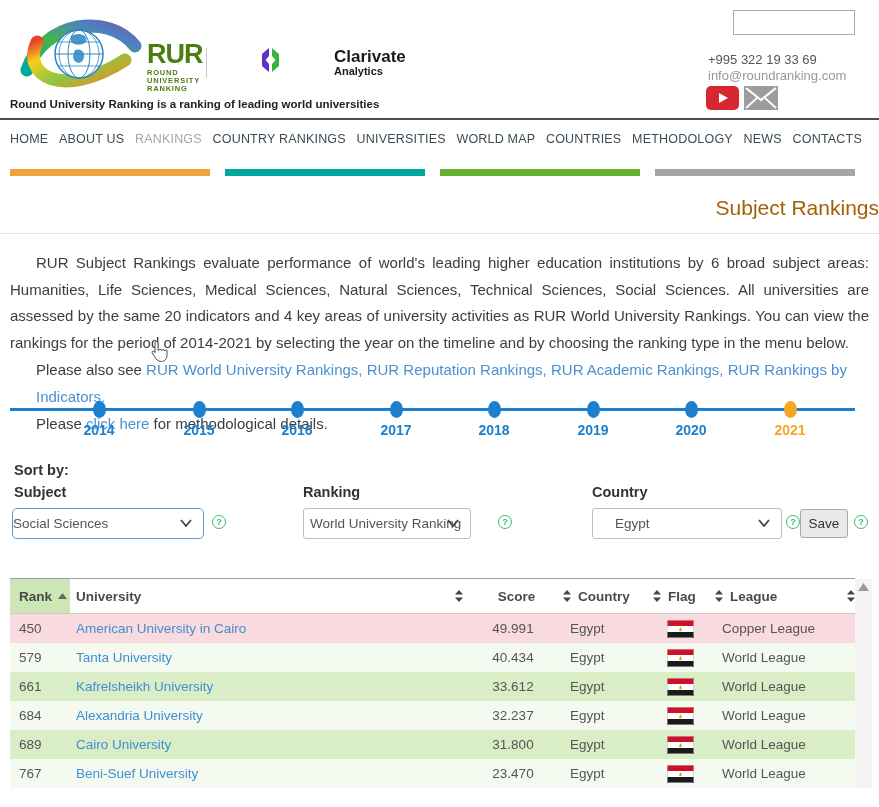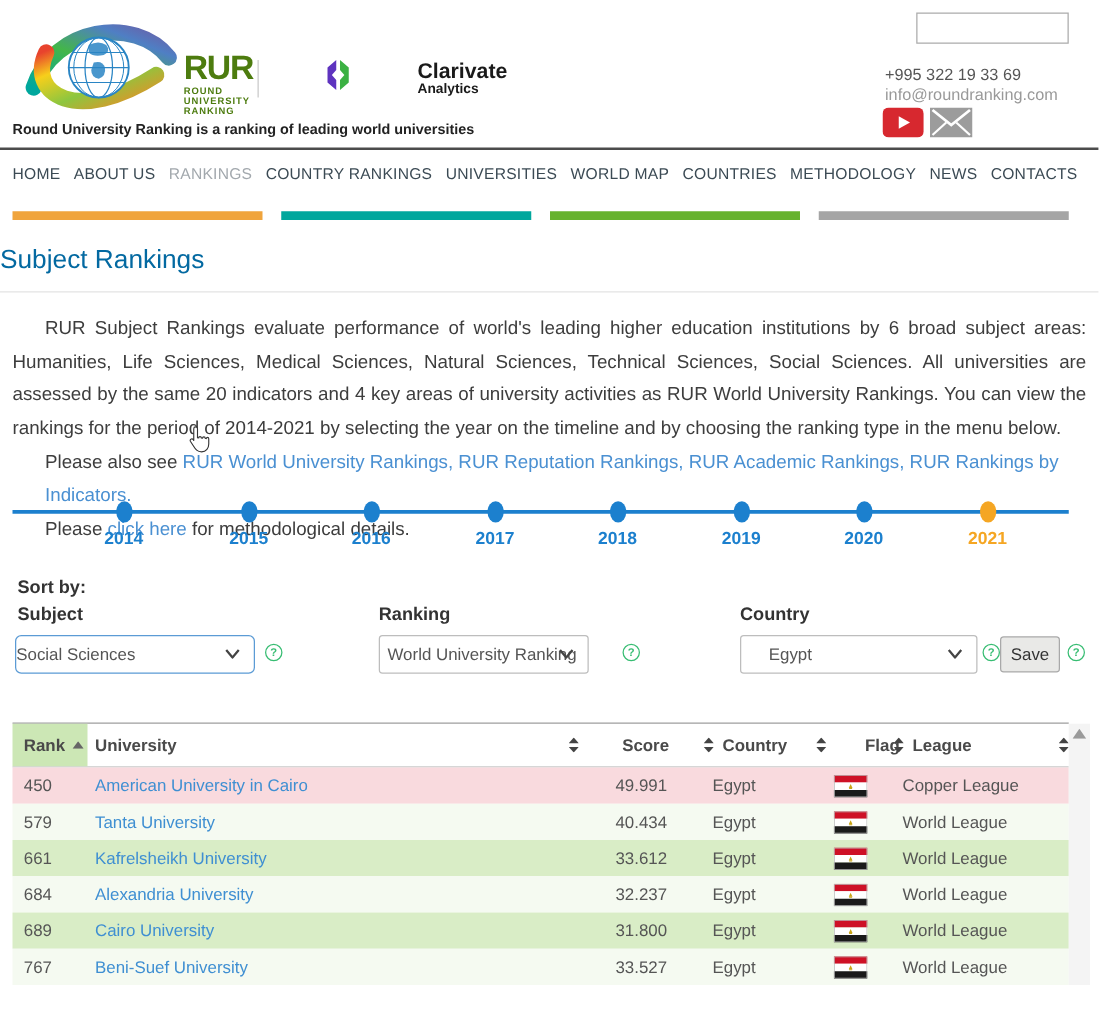--- a/index.html
+++ b/index.html
@@ -30,21 +30,21 @@
   .nav-item.active { color:#a2a8ad; }
   .nav-bars { position:absolute; left:10px; top:169px; width:852px; display:flex; }
   .nav-bar { height:7px; width:200px; }
   .nav-bar + .nav-bar { margin-left:15px; }
   .bar-orange { background:#F0A43C; }
   .bar-teal { background:#00A79D; }
   .bar-green { background:#66B22E; }
   .bar-gray { background:#A5A5A5; }
 
   
-  .page-title { position:absolute; left:0; top:196px; width:879px; text-align:left; font-size:21px; color:#0369a1; }
+  .page-title { position:absolute; left:0; top:196px; width:879px; text-align:right; font-size:21px; color:#a16207; }
   .title-divider { position:absolute; left:0; top:233px; width:879px; height:1px; background:#e3e3e3; }
   .intro { position:absolute; left:10px; top:250px; width:859px; font-size:15px; line-height:26.5px; color:#3d3d3d; }
   .intro-p1 { text-align:justify; text-indent:26px; }
   .intro-line { padding-left:26px; margin-top:1px; }
   .link { color:#4a90d2; cursor:pointer; text-decoration:none; }
   .cursor-hand { position:absolute; left:150px; top:340px; z-index:5; }
 
   
   .timeline { position:absolute; left:0; top:400px; width:879px; height:46px; }
   .timeline-line { position:absolute; left:10px; top:8px; width:845px; height:3px; background:#1C80CE; }
@@ -67,21 +67,21 @@
 
   
   .rank-table { position:absolute; left:10px; top:578px; width:862px; }
   .t-header { display:flex; height:36px; align-items:stretch; border-top:1px solid #9e9e9e; border-bottom:1px solid #c9c9c9; background:#fff; font-size:13.5px; font-weight:bold; color:#4a4a4a; width:845px; }
   .t-row { display:flex; height:29px; align-items:center; font-size:13.5px; color:#555; width:845px; }
   .c-rank { width:60px; padding-left:9px; display:flex; align-items:center; }
   .t-header .c-rank { background:#cce7b5; }
   .c-univ { flex:1; padding-left:6px; display:flex; align-items:center; }
   .c-score { width:100px; display:flex; align-items:center; justify-content:center; }
   .c-country { width:90px; display:flex; align-items:center; }
-  .c-flag { width:62px; display:flex; align-items:center;gap:24px; }
+  .c-flag { width:62px; display:flex; align-items:center; }
   .c-league { width:140px; display:flex; align-items:center; }
   .hcell-label { margin-left:7px; }
   .sort-icon { display:inline-flex; cursor:pointer; flex:none; }
   .univ-spacer { flex:1; }
   .univ-link { color:#3f8fd2; cursor:pointer; }
   .row-pink { background:#f9dade; }
   .row-light { background:#f5faf1; }
   .row-green { background:#d9edc6; }
   .t-row:last-child { border-bottom:1px solid #d5d5d5; }
   .t-scrollbar { position:absolute; right:0; top:1px; width:17px; height:209px; background:#f4f4f4; }
@@ -410,21 +410,21 @@
       <div class="c-league">
           <span class="hcell-label">World League</span>
         </div>
     </div>
 
     <div class="t-row row-light">
       <div class="c-rank">767</div>
       <div class="c-univ">
           <span class="univ-link">Beni-Suef University</span>
         </div>
-      <div class="c-score">33.527</div>
+      <div class="c-score">23.470</div>
       <div class="c-country">
           <span class="hcell-label">Egypt</span>
         </div>
       <div class="c-flag">
           <svg style="margin-left:14px" width="27" height="18" viewBox="0 0 27 18">
             <rect width="27" height="6" fill="#CE1126"></rect>
             <rect y="6" width="27" height="6" fill="#ffffff"></rect>
             <rect y="12" width="27" height="6" fill="#1a1a1a"></rect>
             <path d="M13.5,7.1 l1.5,3.3 h-3 z" fill="#C8A415"></path>
             <rect x="12.3" y="10.4" width="2.4" height="0.8" fill="#C8A415"></rect>

